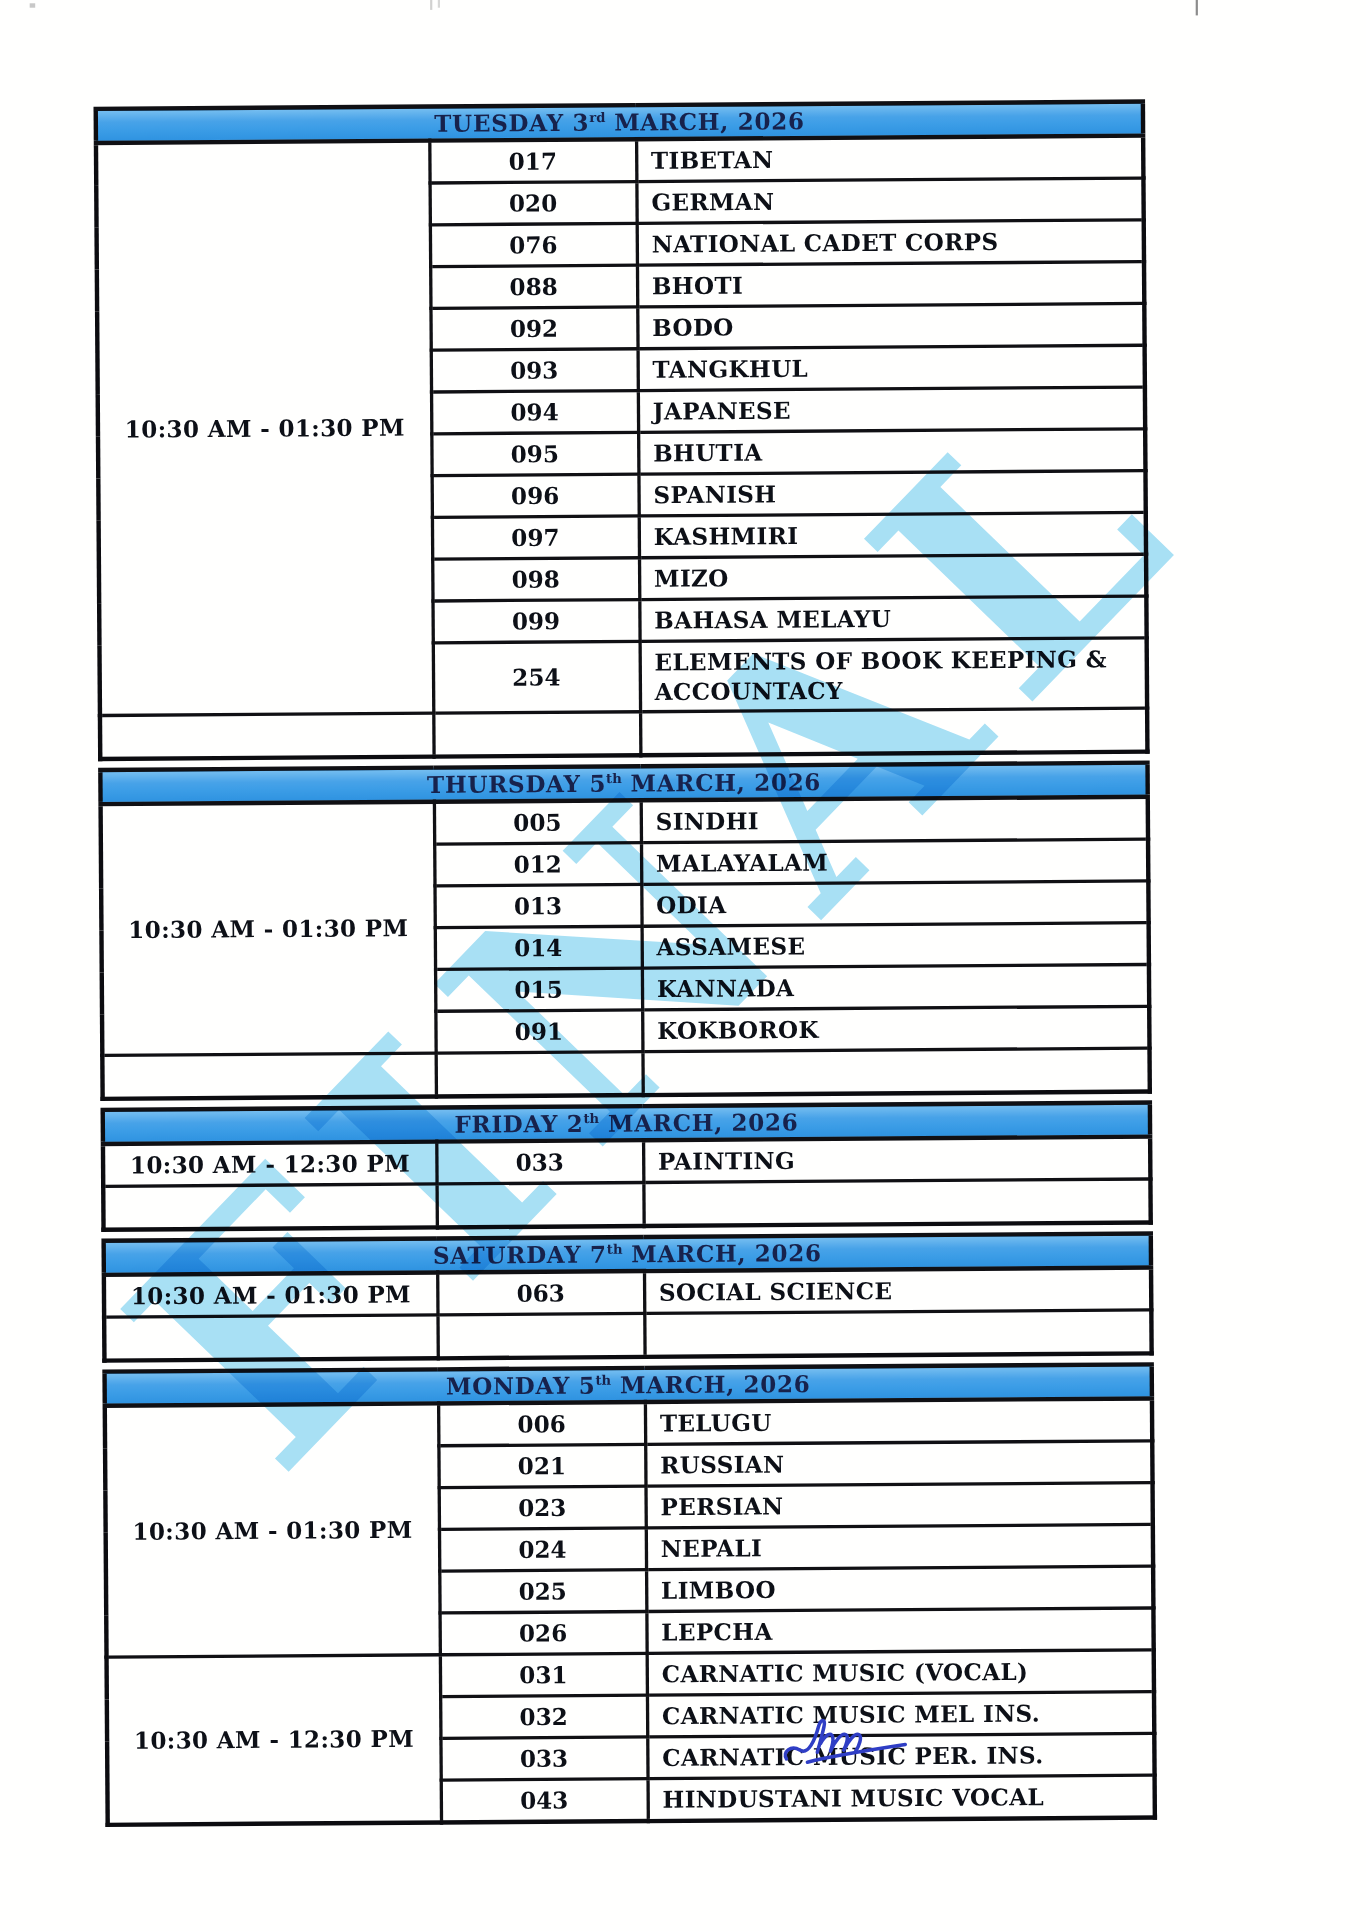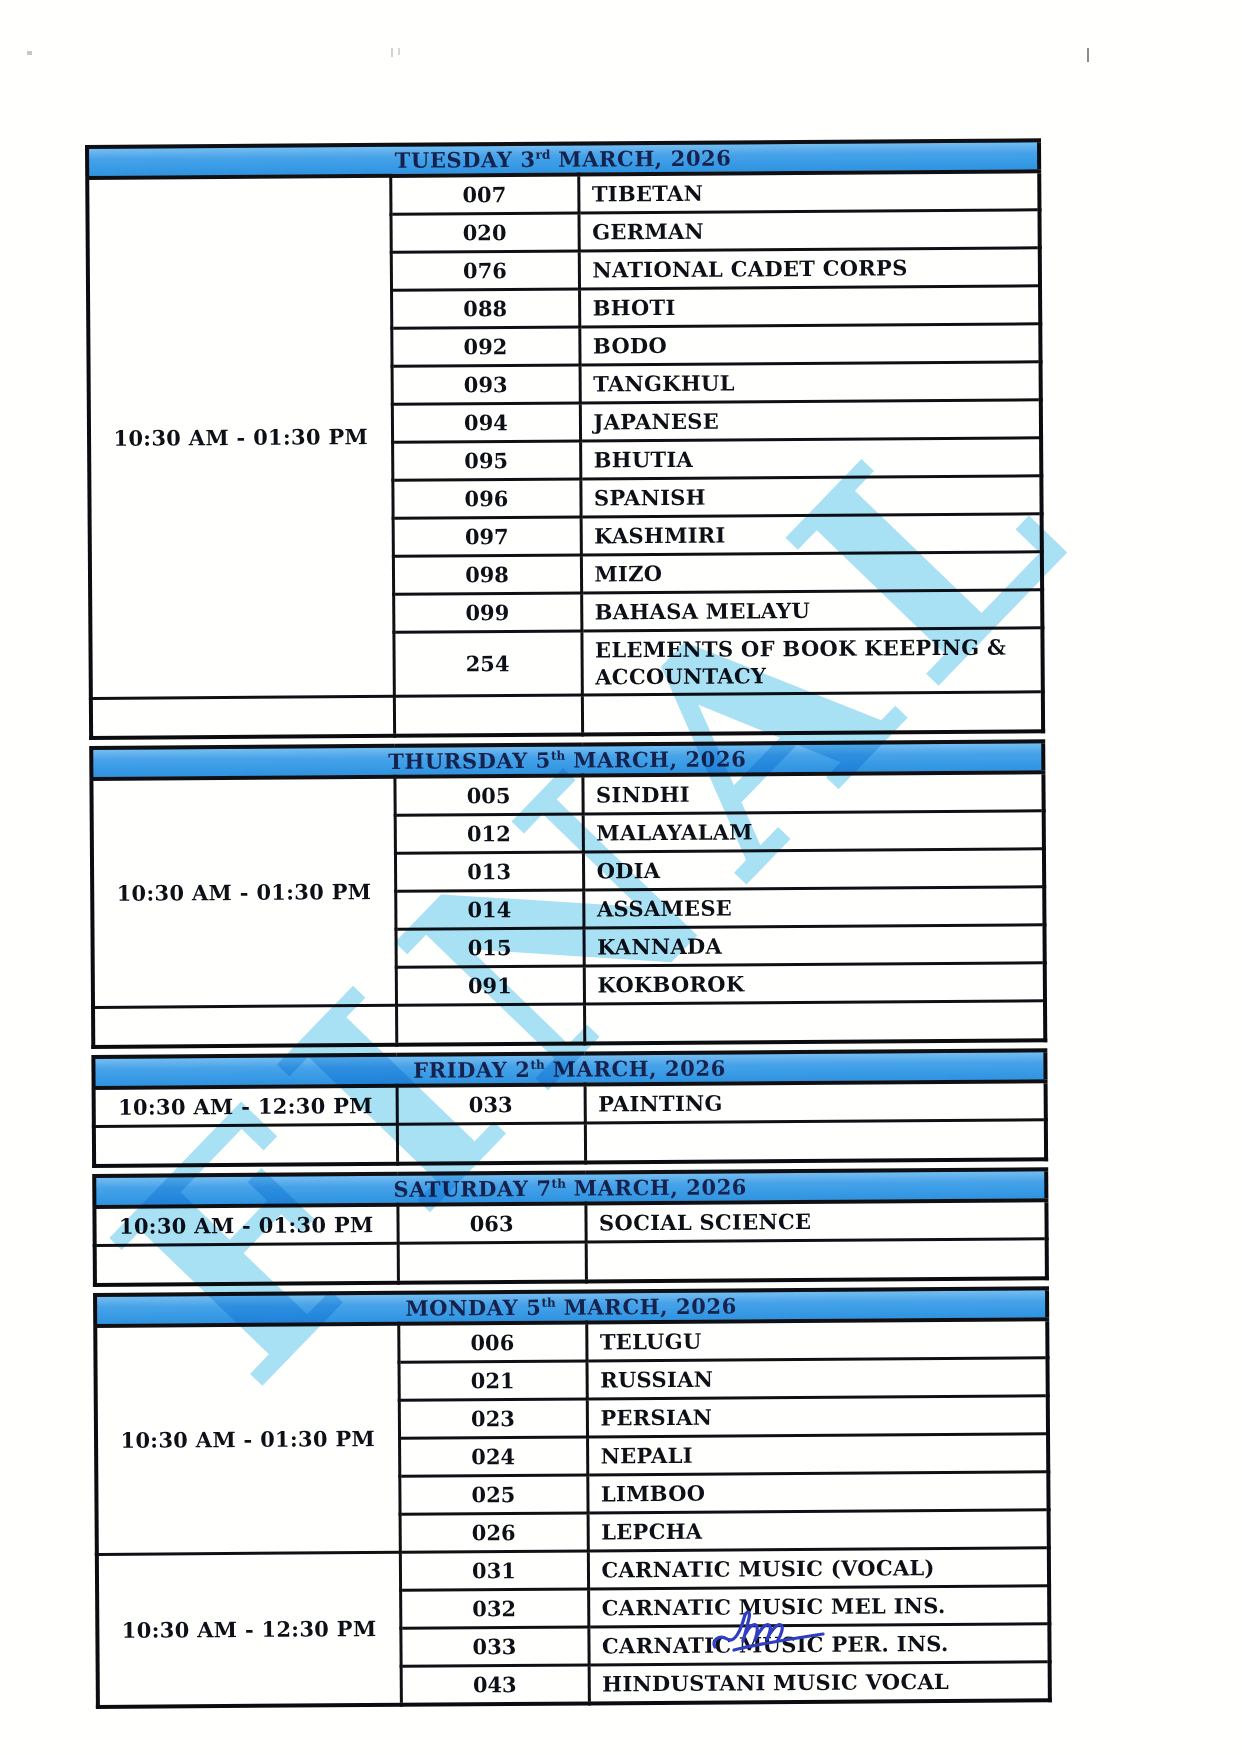--- a/index.html
+++ b/index.html
@@ -1,21 +1,21 @@
 <!DOCTYPE html>
 <html><head>
 <meta charset="utf-8">
 <style>
   html,body{margin:0;padding:0;}
   body{
     width:1242px;height:1755px;position:relative;overflow:hidden;
     background:#fffffe;
     font-family:"DejaVu Serif","Liberation Serif",serif;
   }
-  .page{position:absolute;inset:0;background:#fffffe;margin-top:48px;}
+  .page{position:absolute;inset:0;background:#fffffe;}
 
   
   .scan-mark{position:absolute;background:#9a9a9a;z-index:2;}
   .mark-a{left:27px;top:3px;width:5px;height:4px;opacity:.55;}
   .mark-b1{left:391px;top:0;width:2px;height:9px;opacity:.45;}
   .mark-b2{left:398px;top:0;width:2px;height:7px;opacity:.40;}
   .mark-c{left:1087px;top:0;width:2px;height:14px;background:#6f6f6f;opacity:.8;}
 
   .sheet{
     position:absolute;left:85px;top:97px;width:956px;
@@ -80,21 +80,21 @@
           <col style="width:461px">
         </colgroup>
         <thead>
           <tr>
             <th class="day-bar" colspan="3"><span>TUESDAY 3</span><sup>rd</sup><span> MARCH, 2026</span></th>
           </tr>
         </thead>
         <tbody>
           <tr class="std">
             <td class="time" rowspan="13">10:30 AM - 01:30 PM</td>
-            <td class="code">007</td>
+            <td class="code">017</td>
             <td class="subject">TIBETAN</td>
           </tr>
           <tr class="std">
             <td class="code">020</td>
             <td class="subject">GERMAN</td>
           </tr>
           <tr class="std">
             <td class="code">076</td>
             <td class="subject">NATIONAL CADET CORPS</td>
           </tr>

